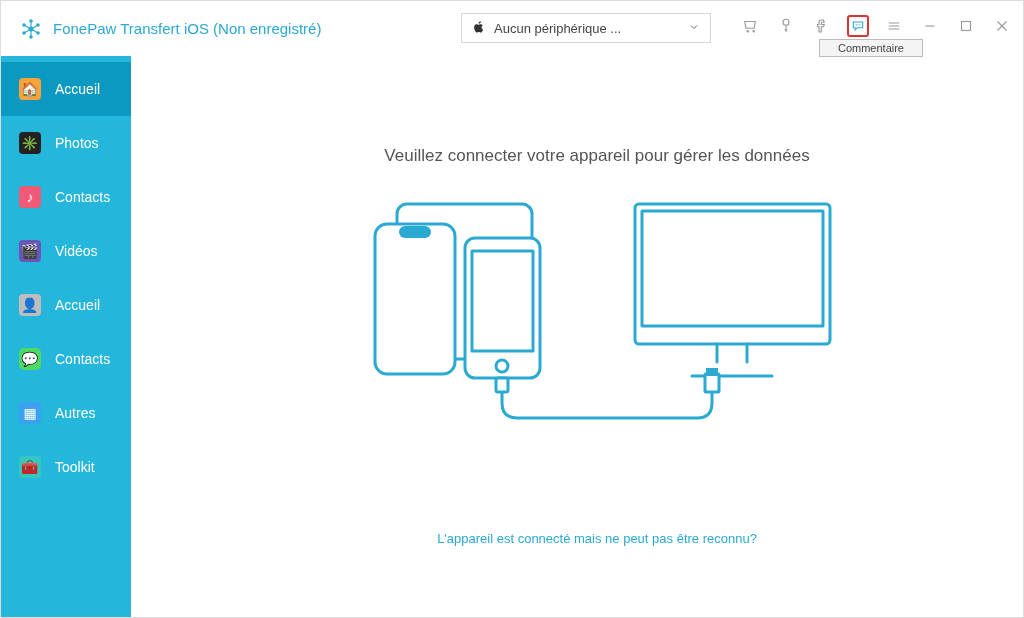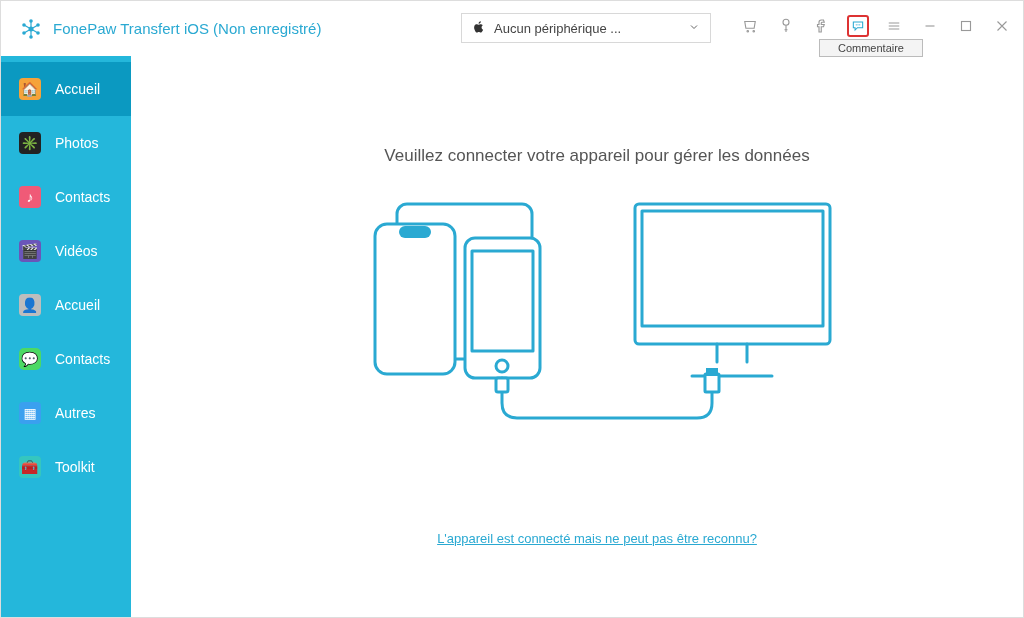--- a/index.html
+++ b/index.html
@@ -19,21 +19,21 @@
   .tooltip { position:absolute; top:38px; right:100px; background:#f4f4f4; border:1px solid #bbb; padding:2px 18px; font-size:11px; color:#444; }
   
   .body { flex:1; display:flex; min-height:0; }
   .sidebar { width:130px; background:#24b7db; display:flex; flex-direction:column; padding-top:6px; }
   .side-item { height:54px; display:flex; align-items:center; padding-left:18px; gap:14px; color:#fff; font-size:14px; cursor:pointer; }
   .side-item.active { background:#0b99c1; }
   .side-icon { width:22px; height:22px; border-radius:4px; display:flex; align-items:center; justify-content:center; font-size:14px; }
   .content { flex:1; display:flex; flex-direction:column; align-items:center; padding-top:90px;margin-left:40px; }
   .content-heading { color:#555; font-size:17px; font-weight:500; margin-bottom:30px; }
   .illus { display:flex; align-items:flex-end; gap:60px; }
-  .hint-link { color:#2aa9d2; font-size:13px; text-decoration:underline; margin-top:85px; cursor:pointer; }
+  .hint-link { color:#2aa9d2; font-size:13px; margin-top:85px; cursor:pointer; }
   
   .bg-orange { background:#f5a33a; } .bg-flower { background:#222; } .bg-pink { background:#f05a77; }
   .bg-purple { background:#6a55b9; } .bg-gray { background:#bdbdbd; } .bg-green { background:#4cd964; border-radius:5px;}
   .bg-blue { background:#3aa0ef; } .bg-mint { background:#35c6bf; }
 </style>
 </head>
 <body>
 
 <div class="window">
 

